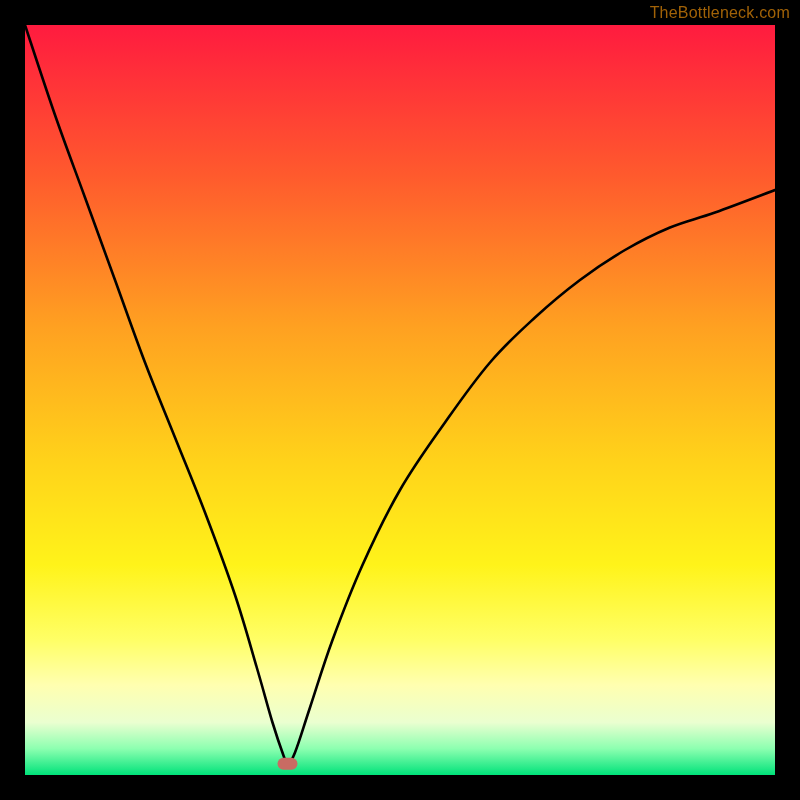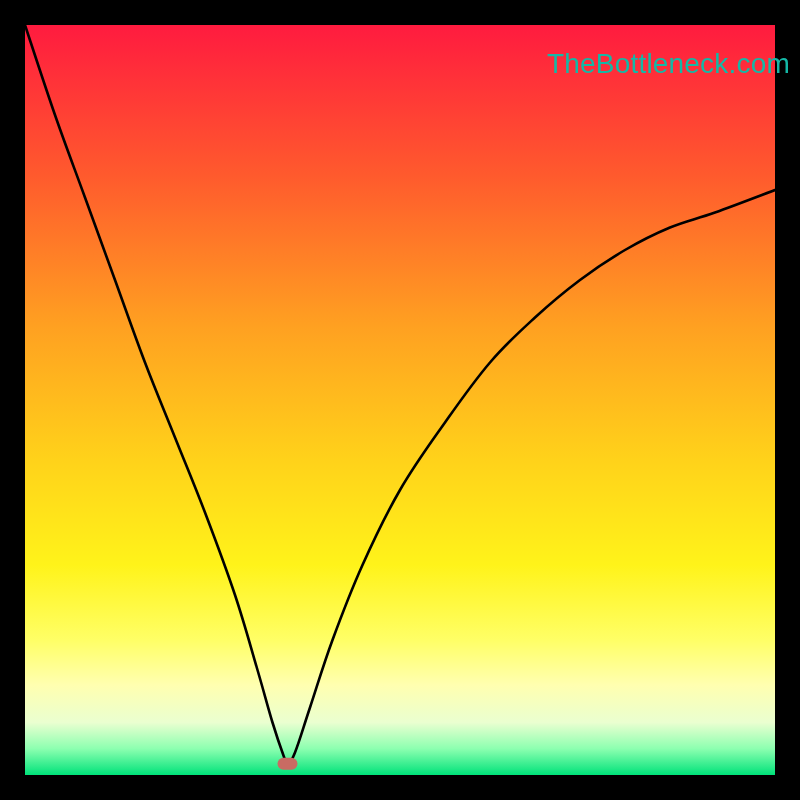--- a/index.html
+++ b/index.html
@@ -22,26 +22,25 @@
     left: 25px;
     top: 25px;
     width: 750px;
     height: 750px;
     overflow: hidden;
   }
   .watermark {
     position: absolute;
     top: 4px;
     right: 10px;
-    color: #14b8a6;
-    font-size: 28px;
+    color: #a16207;
+    font-size: 16px;
     font-weight: 500;
     letter-spacing: 0.2px;
     z-index: 5;
-    margin-top: 44px;
   }
   svg { display: block; }
 </style>
 </head>
 <body>
 
 <div class="frame">
   <div class="watermark">TheBottleneck.com</div>
   <div class="plot-area">
     <svg id="chart-svg" width="750" height="750" viewBox="0 0 750 750" preserveAspectRatio="none">

